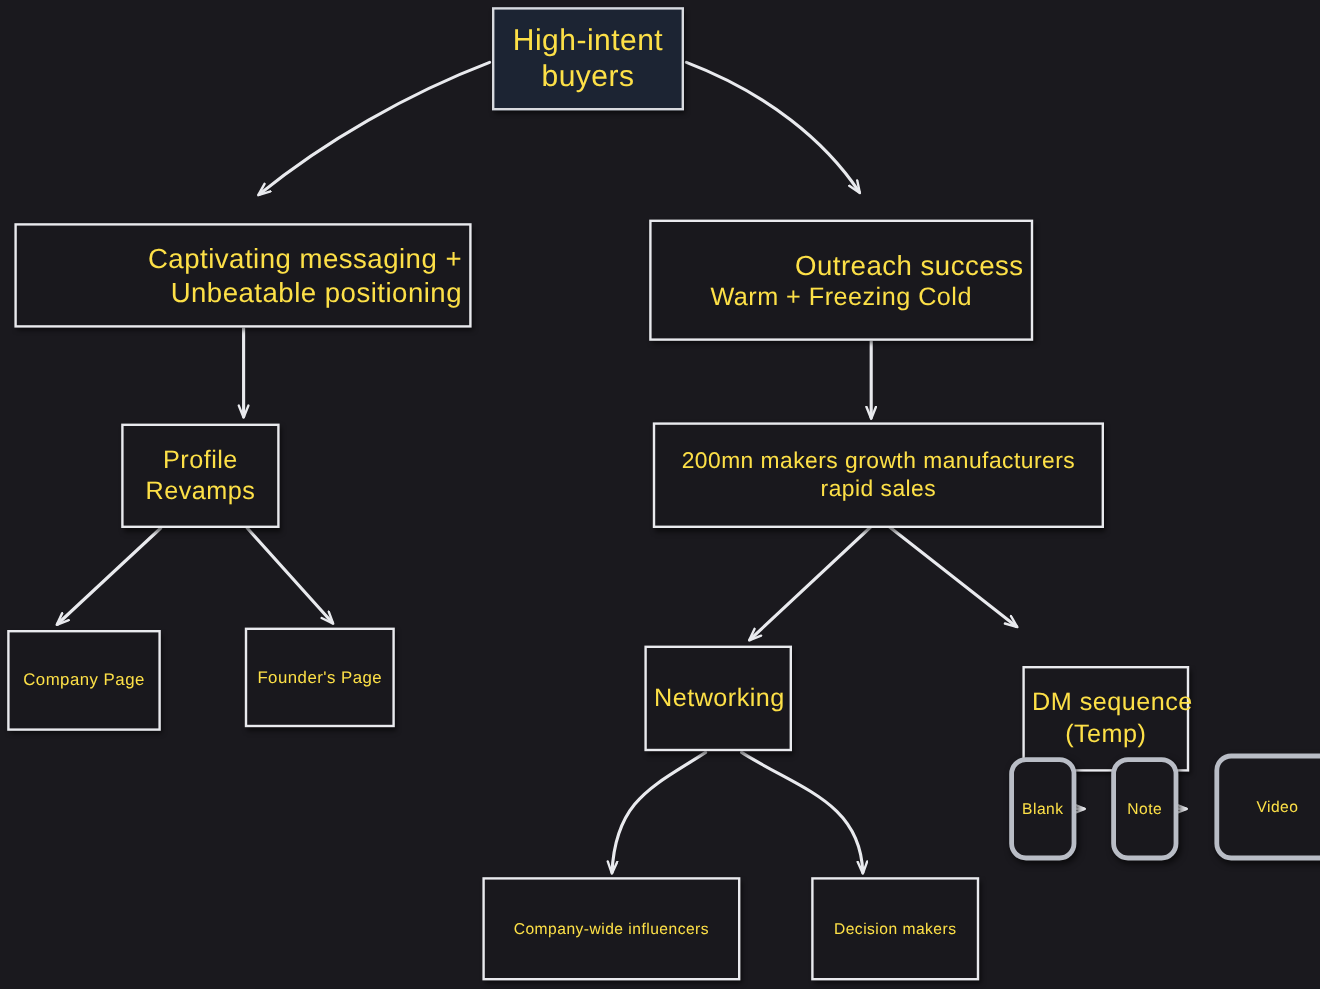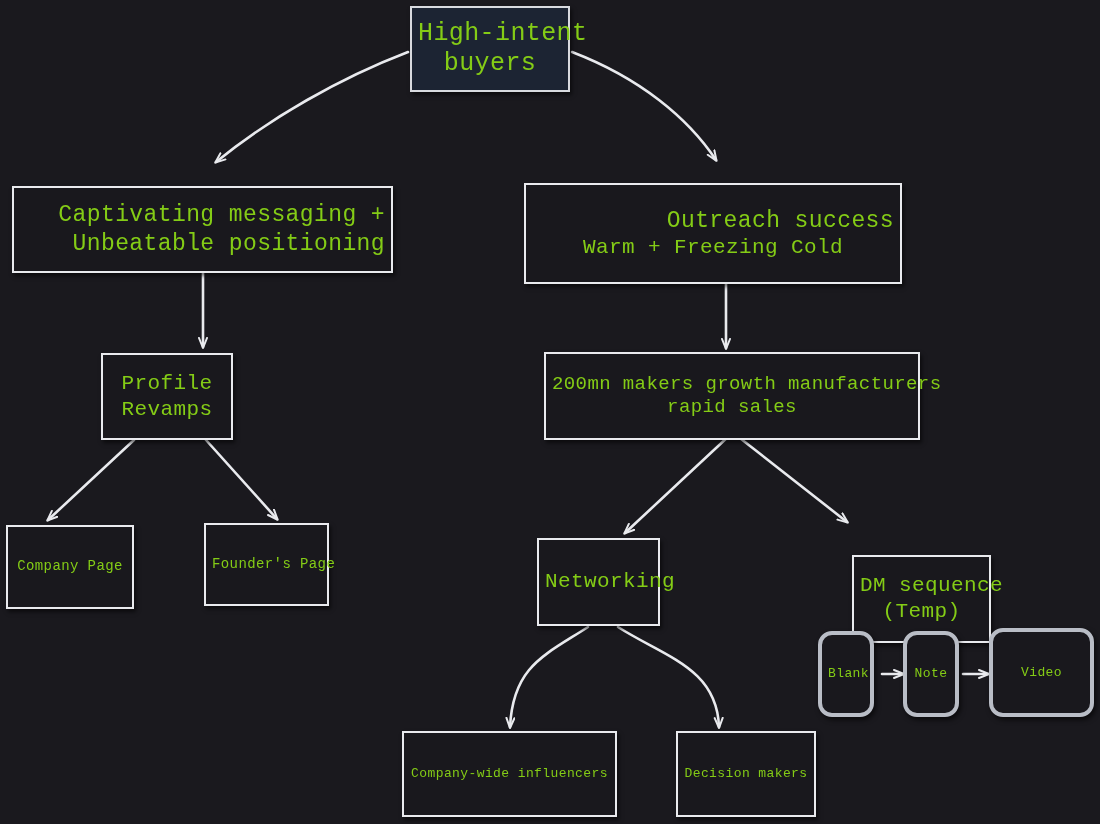--- a/index.html
+++ b/index.html
@@ -24,46 +24,47 @@
     height: 824px;
     pointer-events: none;
   }
   .node {
     position: absolute;
     box-sizing: border-box;
     display: flex;
     align-items: center;
     justify-content: center;
     text-align: center;
-    color: #84cc16;
+    color: #fde047;
     border: 2px solid #e9eaee;
     background: #19181d;
     box-shadow: 2px 3px 4px rgba(0,0,0,0.55);
     line-height: 1.22;
     letter-spacing: 0.4px;
     padding: 2px 6px;
-    font-family: Liberation Mono, monospace;
+    font-family: Liberation Sans, sans-serif;
   }
   .node .lines {
     width: 100%;
   }
   .node .l1, .node .l2 {
     display: block;
     white-space: nowrap;
   }
   .root {
     background: #1c2433;
     border-color: #d8dadf;
   }
   .pill {
     border-width: 4px;
     border-color: #b9bdc6;
     border-radius: 14px;
     background: #19181d;
     box-shadow: 2px 3px 5px rgba(0,0,0,0.6);
+    margin-left: 23px;
   }
   .sz-xl  { font-size: 25px; }
   .sz-lg  { font-size: 23px; text-align: right; }
   .sz-md  { font-size: 21px; }
   .sz-sm  { font-size: 19px; }
   .sz-xs  { font-size: 14px; }
   .sz-xxs { font-size: 13px; }
   .sub-lg { font-size: 21px; }
 </style>
 </head>
@@ -100,21 +101,21 @@
     </span>
   </div>
 
   <div class="node sz-lg" style="left:12px; top:186px; width:381px; height:87px;">
     <span class="lines">
       <span class="l1">Captivating messaging +</span>
       <span class="l2">Unbeatable positioning</span>
     </span>
   </div>
 
-  <div class="node" style="left:524px; top:183px; width:378px; height:101px;">
+  <div class="node" style="left:541px; top:183px; width:320px; height:101px;">
     <span class="lines">
       <span class="l1 sz-lg">Outreach success</span>
       <span class="l2 sub-lg">Warm + Freezing Cold</span>
     </span>
   </div>
 
   <div class="node sz-md" style="left:101px; top:353px; width:132px; height:87px;">
     <span class="lines">
       <span class="l1">Profile</span>
       <span class="l2">Revamps</span>

